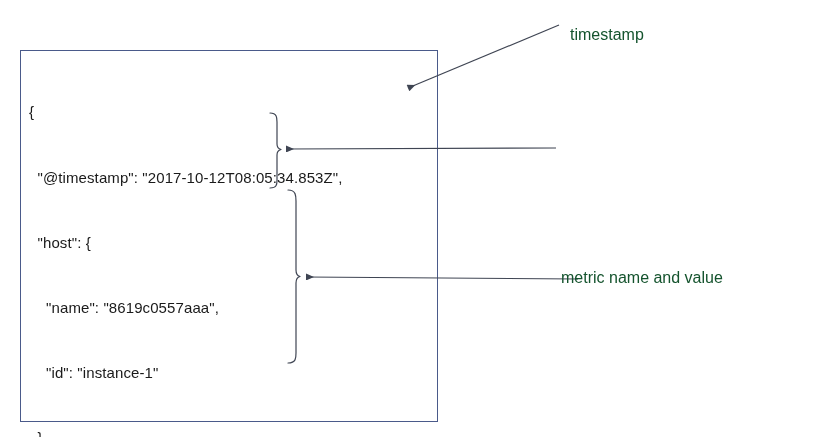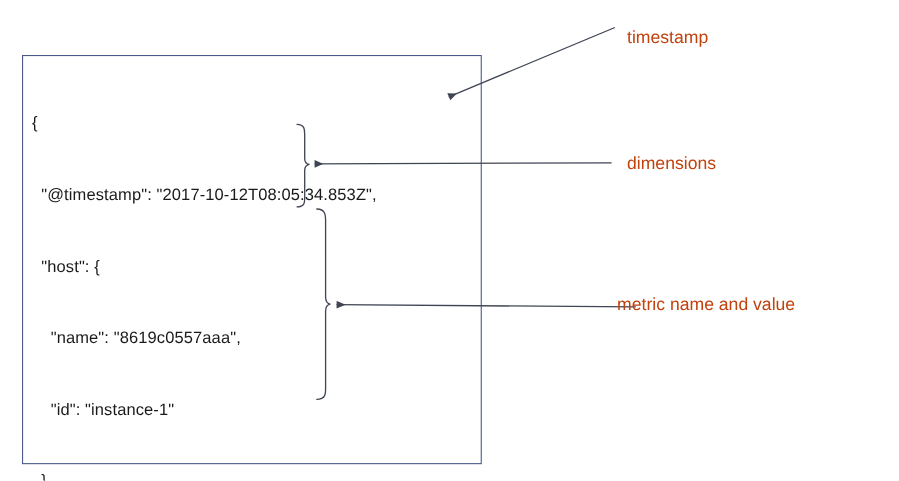--- a/index.html
+++ b/index.html
@@ -53,21 +53,21 @@
     width: 817px;
     height: 437px;
     pointer-events: none;
   }
 
   
   .annotation-label {
     position: absolute;
     font-family: "Liberation Sans", sans-serif;
     font-size: 16px;
-    color: #c2410c;
+    color: #14532d;
     white-space: nowrap;
   }
   #label-timestamp { left: 570px; top: 26px; }
   #label-dimensions { left: 570px; top: 141px; }
   #label-metric { left: 561px; top: 269px; }
 </style>
 </head>
 <body>
 
 <div id="root">
@@ -118,17 +118,16 @@
 
     <line x1="559" y1="25" x2="408" y2="88" stroke="#3f4553" stroke-width="1.2" marker-end="url(#arrowhead)"></line>
 
     <line x1="556" y1="148" x2="286" y2="149" stroke="#3f4553" stroke-width="1.2" marker-end="url(#arrowhead)"></line>
 
     <line x1="578" y1="279" x2="306" y2="277" stroke="#3f4553" stroke-width="1.2" marker-end="url(#arrowhead)"></line>
   </svg>
 
   <div class="annotation-label" id="label-timestamp">timestamp</div>
 
-  <div class="annotation-label" id="label-dimensions">dimensions</div>
 
   <div class="annotation-label" id="label-metric">metric name and value</div>
 
 </div>
 
 </body></html>

